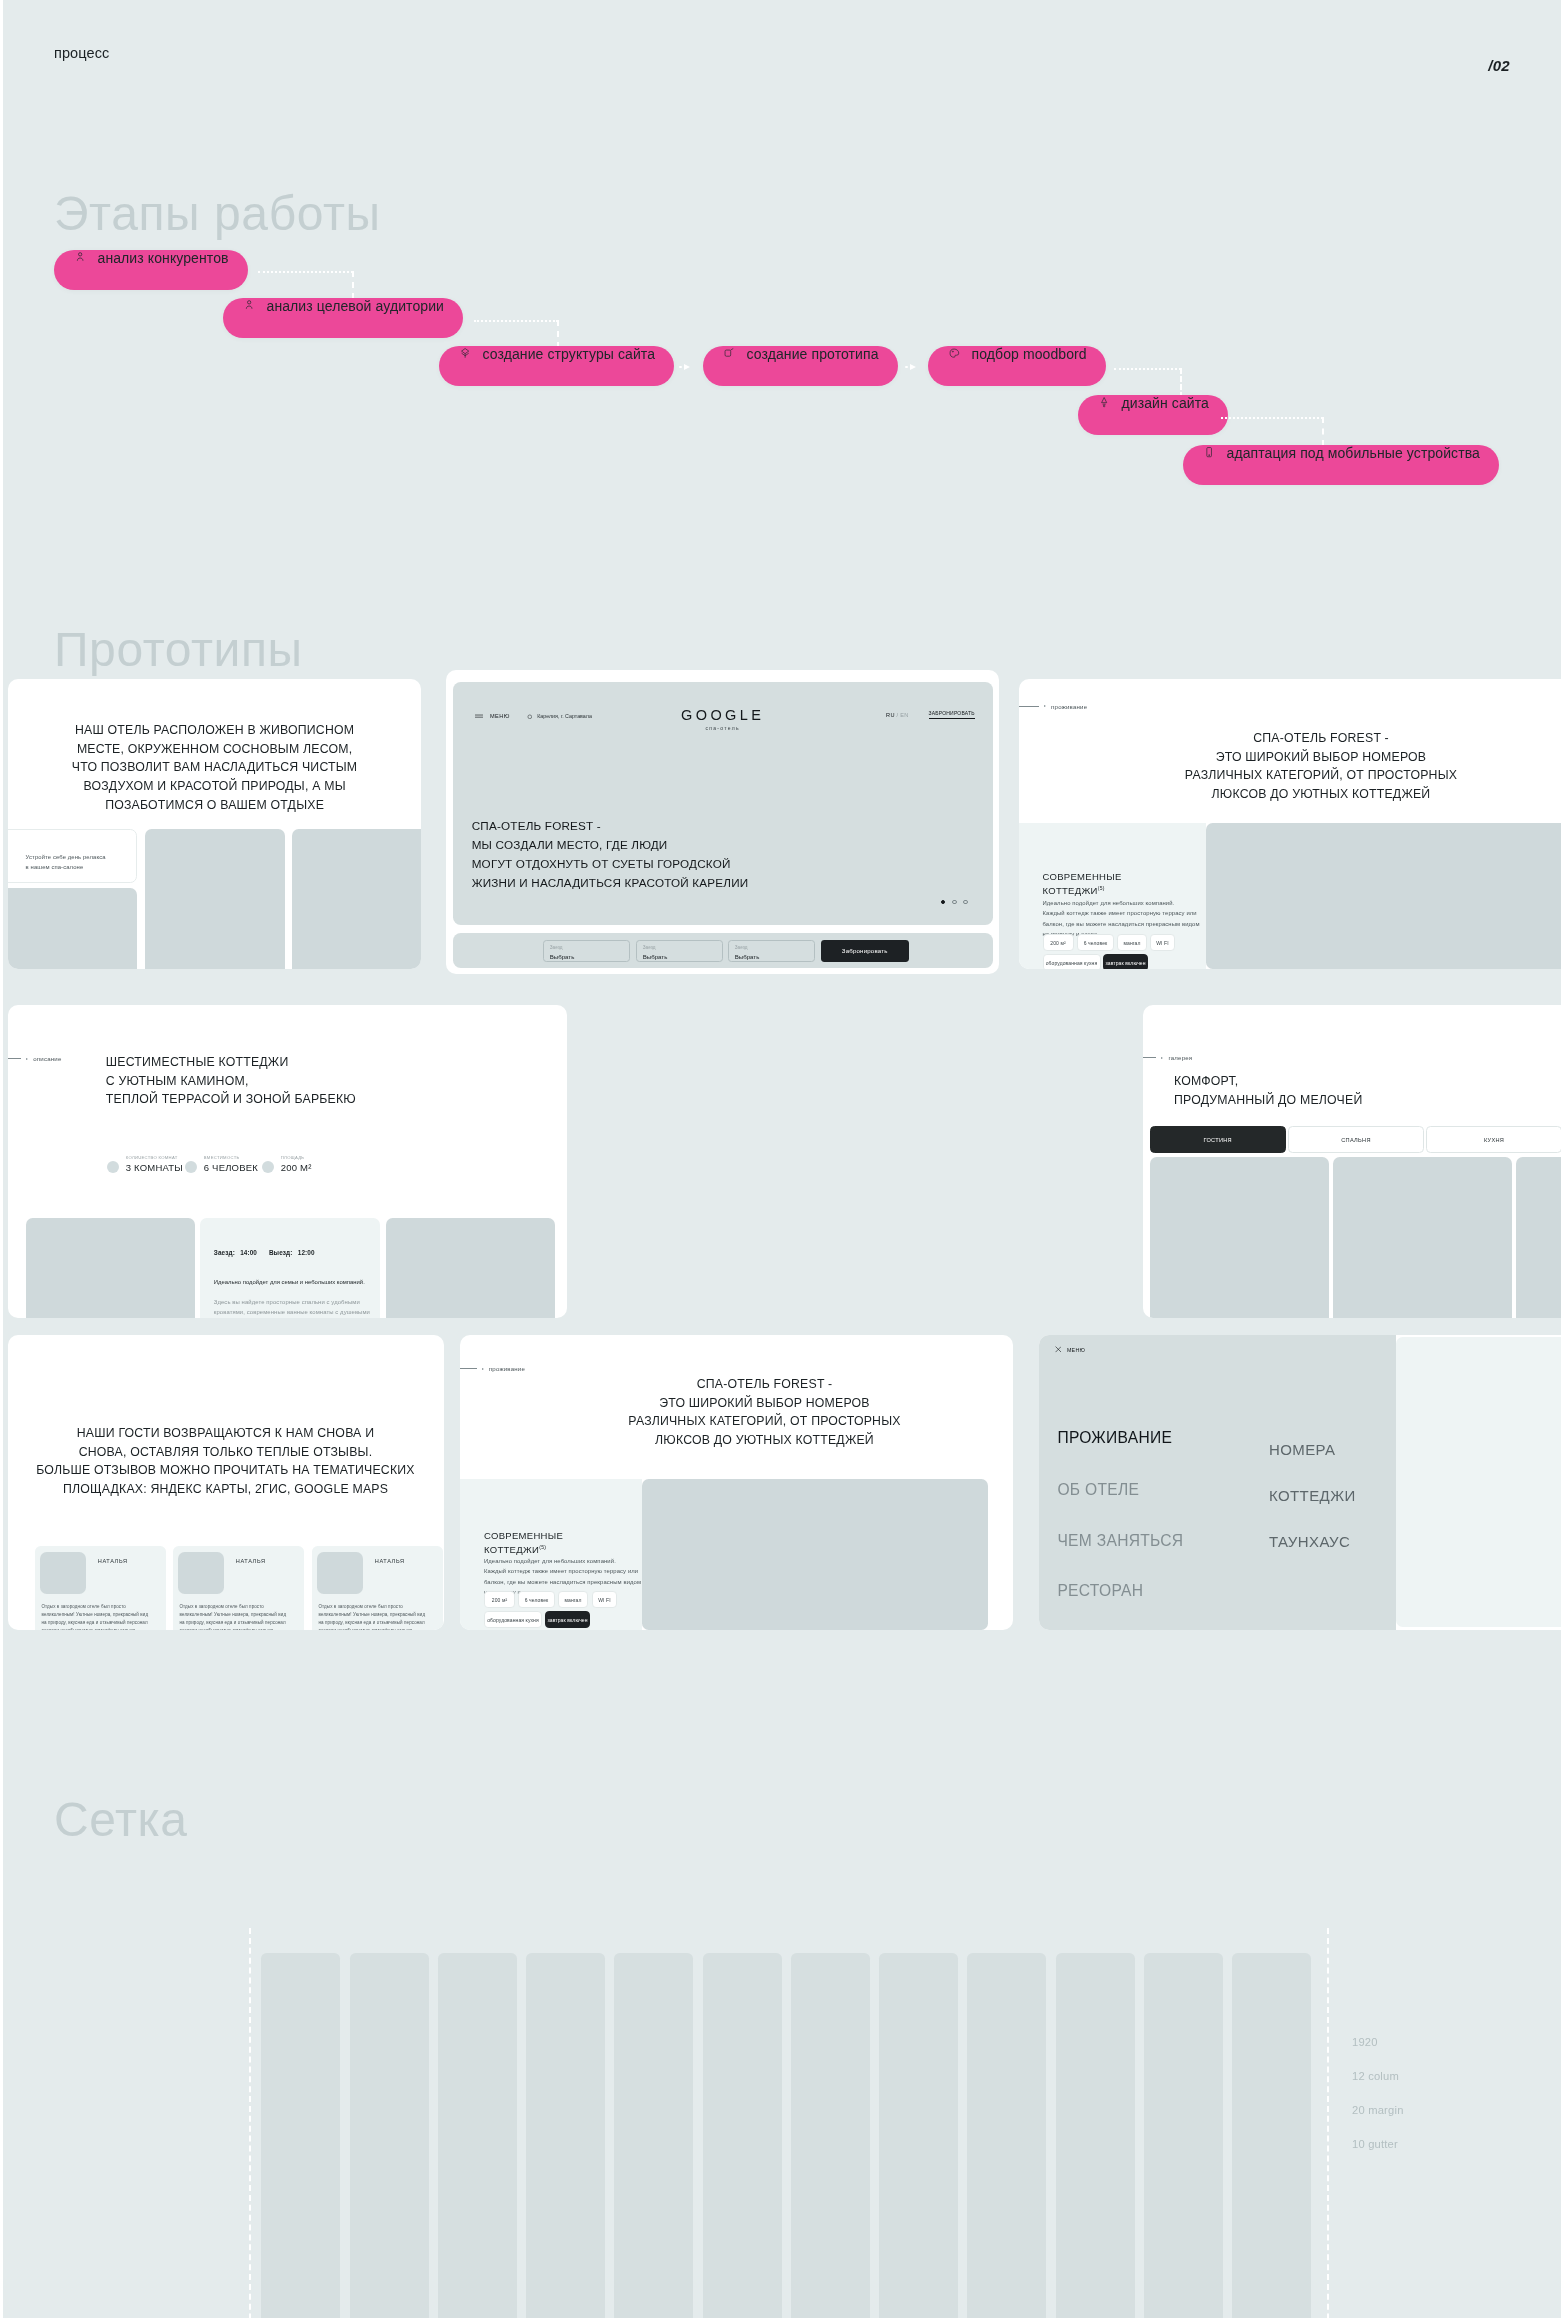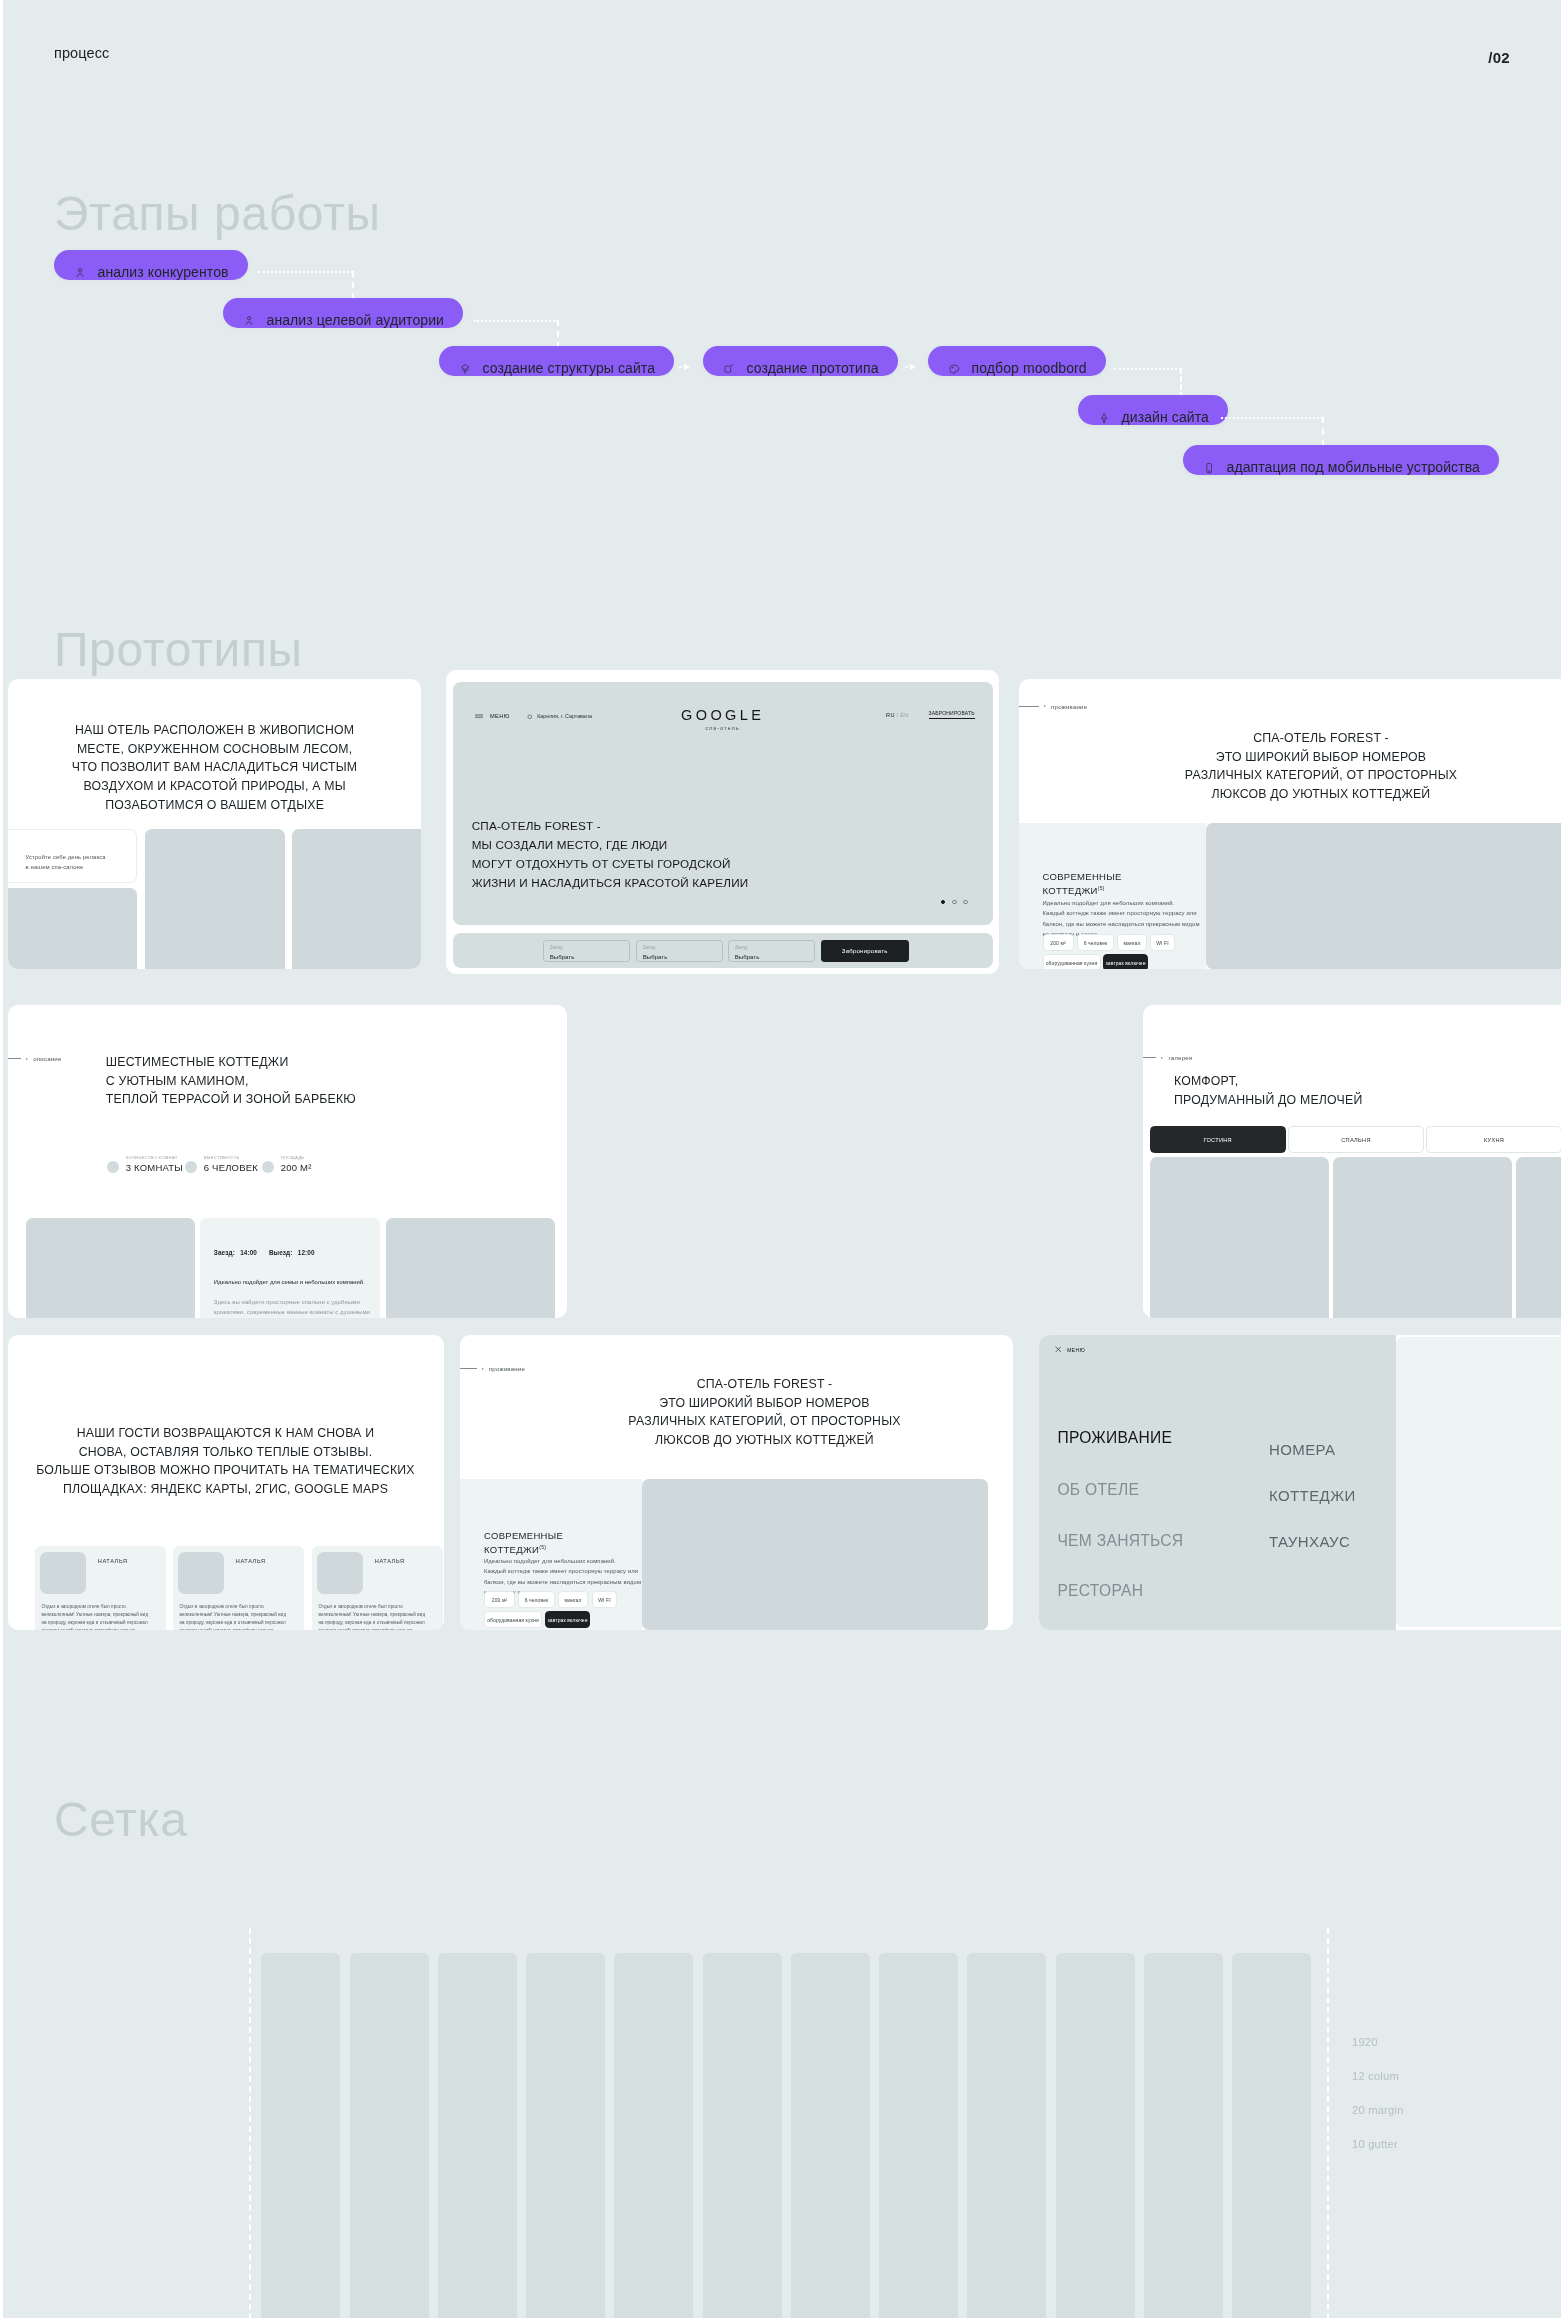--- a/index.html
+++ b/index.html
@@ -30,45 +30,45 @@
 
   
   .topbar {
     position: absolute; left: 0; top: 45px; width: 1564px; height: 22.3px;
   }
   .topbar .label {
     position: absolute; left: 54px; top: 0;
     font-size: 14.5px; color: #1b2124; letter-spacing: 0.1px;
   }
   .topbar .pageno {
-    position: absolute; right: 54px; top: 4px;
-    font-size: 15px; color: #1b2124; font-weight: 600; letter-spacing: 0.3px;
+    position: absolute; right: 54px; top: 12px;
+    font-size: 15px; color: #1b2124; font-weight: 600; letter-spacing: 0.3px; font-style: italic;
   }
 
   
   .ghost-title {
     position: absolute;
     font-size: 48px;
     font-weight: 300;
     color: #c4cfd1;
     letter-spacing: 0.6px;
     line-height: 1;
     white-space: nowrap;
     margin-top: 28px;
   }
 
   
   .flow { position: absolute; left: 0; top: 0; width: 1564px; height: 559px; }
   .pill {
     position: absolute;
-    background: #8b5cf6;
+    background: #ec4899;
     border-radius: 26px;
-    height: 30px;
+    height: 40px;
     display: flex;
-    align-items: flex-end;
+    align-items: flex-start;
     padding: 0 19px;
     gap: 10px;
     box-shadow: 0 1.1px 5.6px rgba(60,80,85,.05);
     white-space: nowrap;
   }
   .pill .ptxt { font-size: 14px; color: #20262a; letter-spacing: 0.1px; }
   .pill .picon { width: 14.5px; height: 14.5px; display: inline-flex; align-items: center; justify-content: center; }
   .pill .picon svg { display: block; }
 
   

